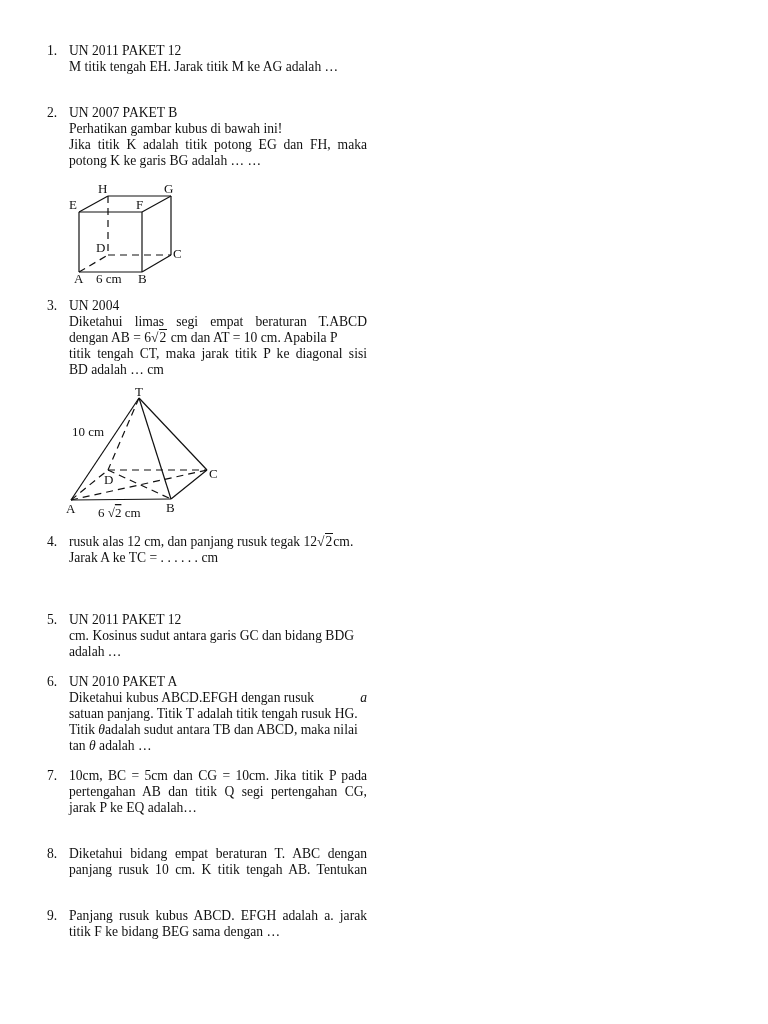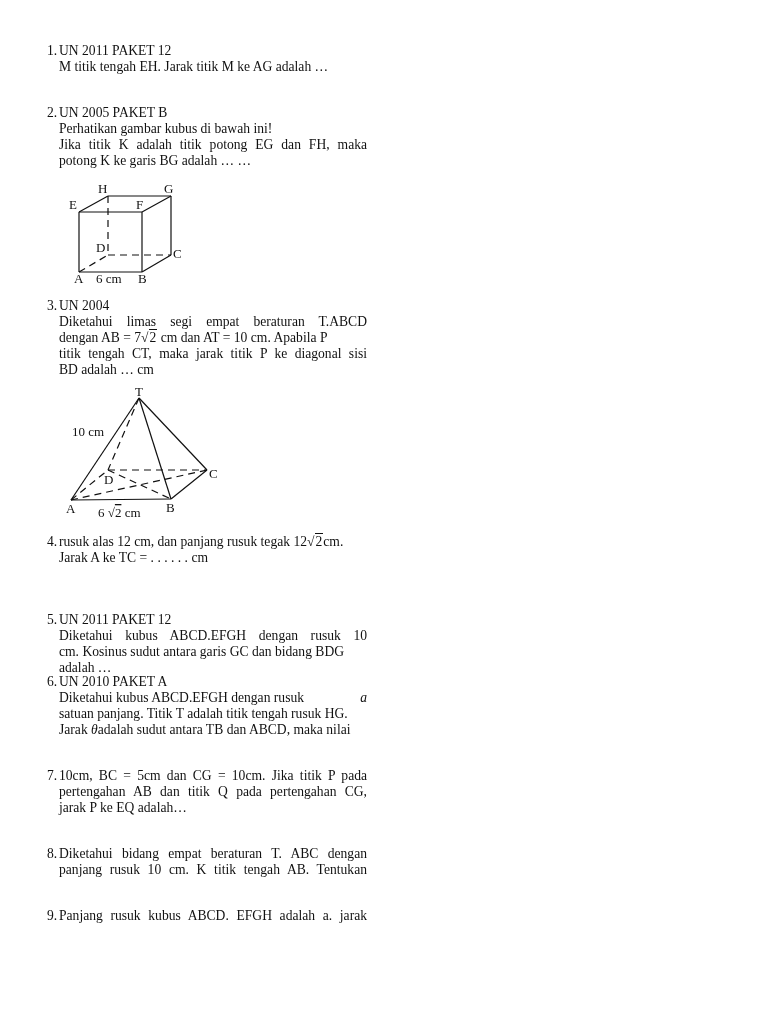--- a/index.html
+++ b/index.html
@@ -1,20 +1,20 @@
 <!DOCTYPE html>
 <html><head>
 <meta charset="utf-8">
 <style>
   html, body { margin:0; padding:0; background:#ffffff; }
   body { width:768px; height:1024px; position:relative; overflow:hidden;
          font-family:"Liberation Serif", "DejaVu Serif", serif; color:#111; }
   .q { position:absolute; left:47px; width:320px; font-size:13.6px; line-height:16px; }
   .q .num { position:absolute; left:0; top:0; }
-  .q .body { margin-left:12px; }
+  .q .body { margin-left:22px; }
   .q .line { display:block; white-space:nowrap; }
   .q .just { display:block; text-align:justify; text-align-last:justify; white-space:normal; }
   svg.fig { position:absolute; overflow:visible; }
   svg.fig text { font-family:"Liberation Serif", "DejaVu Serif", serif; font-size:13px; fill:#111; }
   .sqrt { display:inline-block; position:relative; }
   .sqrt .rad { border-top:1px solid #111; padding:0 1px; }
 </style>
 </head>
 <body>
 
@@ -22,21 +22,21 @@
   <span class="num">1.</span>
   <div class="body">
     <span class="line">UN 2011 PAKET 12</span>
     <span class="line">M titik tengah EH. Jarak titik M ke AG adalah …</span>
   </div>
 </div>
 
 <div class="q" style="top:105px;">
   <span class="num">2.</span>
   <div class="body">
-    <span class="line">UN 2005 PAKET B</span>
+    <span class="line">UN 2007 PAKET B</span>
     <span class="line">Perhatikan gambar kubus di bawah ini!</span>
     <span class="just">Jika titik K adalah titik potong EG dan FH, maka</span>
     <span class="line">potong K ke garis BG adalah … …</span>
   </div>
 </div>
 
 <svg class="fig" style="left:0;top:0;" width="768" height="300">
   <g stroke="#111" stroke-width="1.2" fill="none">
 
     <line x1="79" y1="212" x2="142" y2="212"></line>
@@ -64,21 +64,21 @@
   <text x="74" y="283">A</text>
   <text x="138" y="283">B</text>
   <text x="96" y="283">6 cm</text>
 </svg>
 
 <div class="q" style="top:298px;">
   <span class="num">3.</span>
   <div class="body">
     <span class="line">UN 2004</span>
     <span class="just">Diketahui limas segi empat beraturan T.ABCD</span>
-    <span class="line"><span>dengan AB = 7</span><span class="sqrt">√<span class="rad">2</span></span><span> cm dan AT = 10 cm. Apabila P</span></span>
+    <span class="line"><span>dengan AB = 6</span><span class="sqrt">√<span class="rad">2</span></span><span> cm dan AT = 10 cm. Apabila P</span></span>
     <span class="just">titik tengah CT, maka jarak titik P ke diagonal sisi</span>
     <span class="line">BD adalah … cm</span>
   </div>
 </div>
 
 <svg class="fig" style="left:0;top:0;" width="768" height="530">
   <g stroke="#111" stroke-width="1.2" fill="none">
     <line x1="139" y1="398" x2="71" y2="500"></line>
     <line x1="139" y1="398" x2="171" y2="499"></line>
     <line x1="139" y1="398" x2="207" y2="470"></line>
@@ -104,54 +104,55 @@
   <div class="body">
     <span class="line"><span>rusuk alas 12 cm, dan panjang rusuk tegak 12</span><span class="sqrt">√<span class="rad">2</span></span><span>cm.</span></span>
     <span class="line">Jarak A ke TC = . . . . . . cm</span>
   </div>
 </div>
 
 <div class="q" style="top:612px;">
   <span class="num">5.</span>
   <div class="body">
     <span class="line">UN 2011 PAKET 12</span>
-    <span class="just">Diketahui kubus ABCD.EFGH dengan rusuk 10</span>
     <span class="line">cm. Kosinus sudut antara garis GC dan bidang BDG</span>
     <span class="line">adalah …</span>
   </div>
 </div>
 
 <div class="q" style="top:674px;">
   <span class="num">6.</span>
   <div class="body">
     <span class="line">UN 2010 PAKET A</span>
     <span class="line" style="display:flex;justify-content:space-between;">
         <span>Diketahui kubus ABCD.EFGH dengan rusuk</span>
         <i>a</i>
       </span>
     <span class="line">satuan panjang. Titik T adalah titik tengah rusuk HG.</span>
-    <span class="line"><span>Jarak </span><i>θ</i><span>adalah sudut antara TB dan ABCD, maka nilai</span></span>
+    <span class="line"><span>Titik </span><i>θ</i><span>adalah sudut antara TB dan ABCD, maka nilai</span></span>
+    <span class="line"><span>tan </span><i>θ</i><span> adalah …</span></span>
   </div>
 </div>
 
 <div class="q" style="top:768px;">
   <span class="num">7.</span>
   <div class="body">
     <span class="just">10cm, BC = 5cm dan CG = 10cm. Jika titik P pada</span>
-    <span class="just">pertengahan AB dan titik Q pada pertengahan CG,</span>
+    <span class="just">pertengahan AB dan titik Q segi pertengahan CG,</span>
     <span class="line">jarak P ke EQ adalah…</span>
   </div>
 </div>
 
 <div class="q" style="top:846px;">
   <span class="num">8.</span>
   <div class="body">
     <span class="just">Diketahui bidang empat beraturan T. ABC dengan</span>
     <span class="just">panjang rusuk 10 cm. K titik tengah AB. Tentukan</span>
   </div>
 </div>
 
 <div class="q" style="top:908px;">
   <span class="num">9.</span>
   <div class="body">
     <span class="just">Panjang rusuk kubus ABCD. EFGH adalah a. jarak</span>
+    <span class="line">titik F ke bidang BEG sama dengan …</span>
   </div>
 </div>
 
 </body></html>

